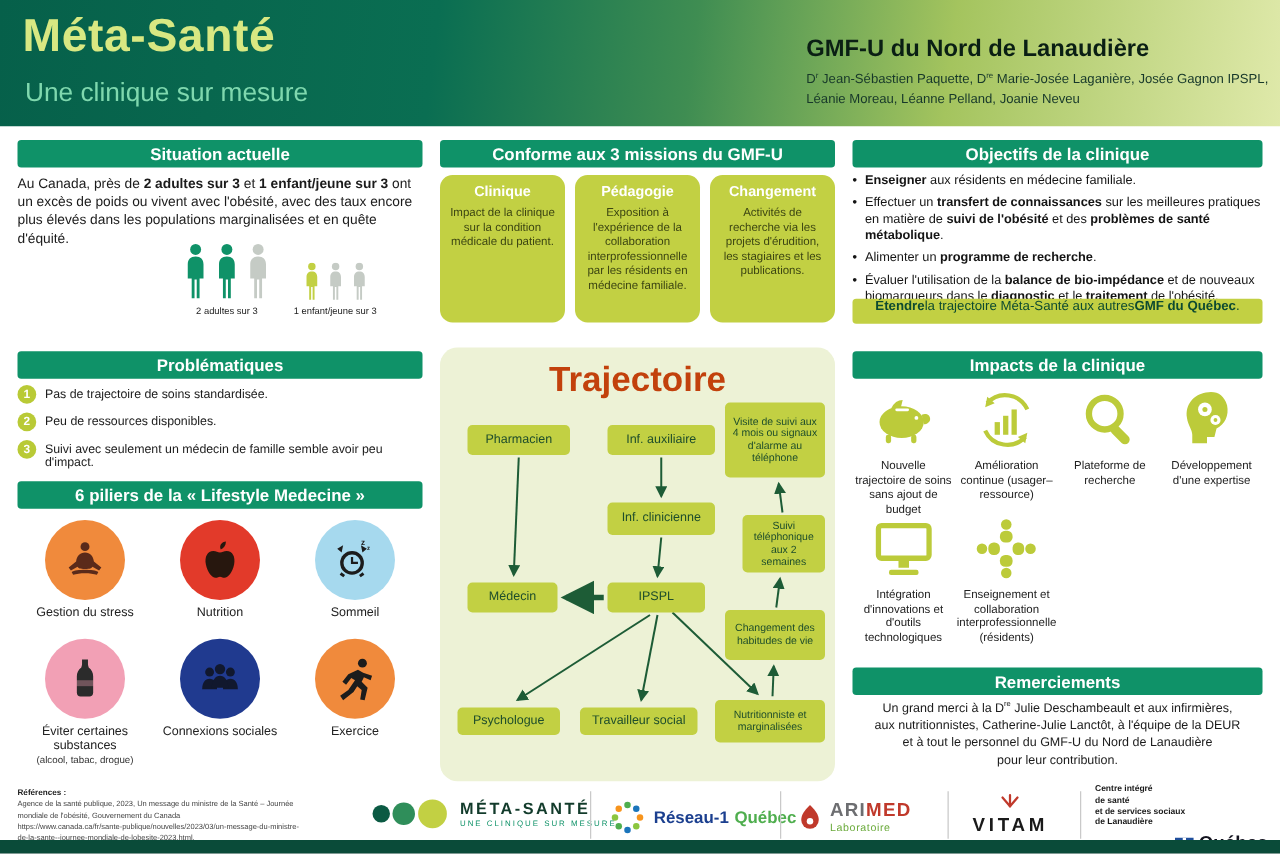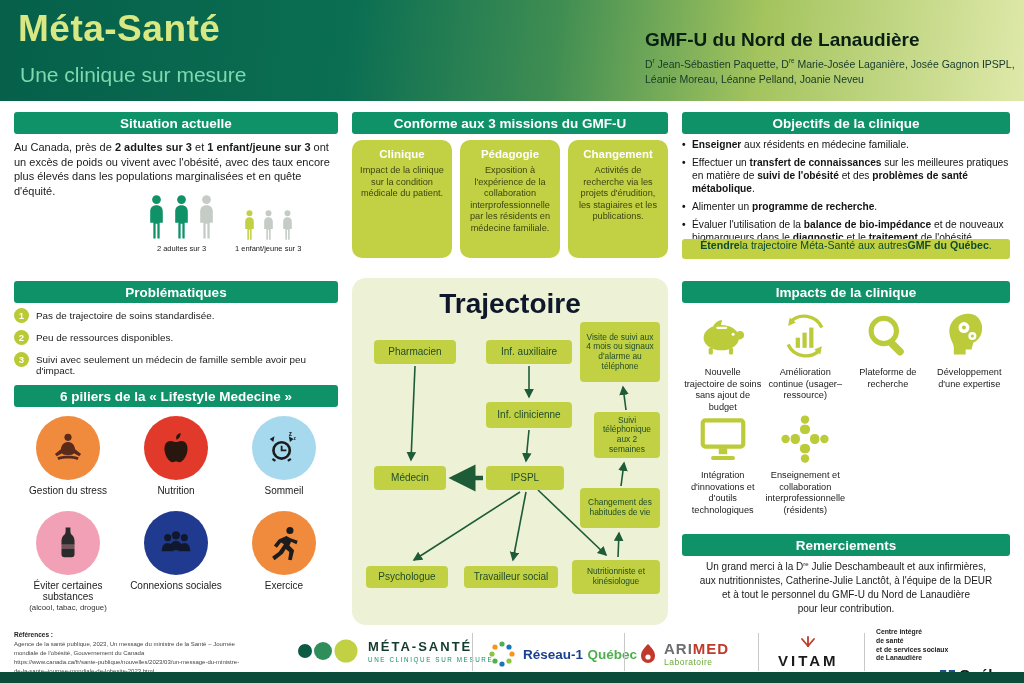--- a/index.html
+++ b/index.html
@@ -49,21 +49,21 @@
   .plabel{font-size:10px;color:#222;margin-top:5px;line-height:1.15}
   .psub{font-size:7.8px;color:#333;line-height:1.2}
 
   
   .missions{position:absolute;left:352px;top:140px;width:316px;display:flex;gap:8px}
   .mission-box{flex:1;background:#c2d043;border-radius:10px;height:118px;padding:8px 7px;text-align:center}
   .mission-title{color:#fff;font-weight:bold;font-size:11.5px;margin-bottom:5px}
   .mission-body{font-size:9.2px;line-height:1.25;color:#3c4512}
 
   .tpanel{position:absolute;left:352px;top:278px;width:316px;height:347px;background:#edf2d6;border-radius:14px}
-  .ttitle{position:absolute;left:0;right:0;top:10px;text-align:center;font-size:28px;font-weight:bold;color:#0f172a}
+  .ttitle{position:absolute;left:0;right:0;top:10px;text-align:center;font-size:28px;font-weight:bold;color:#c2410c}
   .tarrows{position:absolute;left:0;top:0;width:316px;height:347px}
   .tnode{position:absolute;background:#c2d043;border-radius:4px;color:#1e4d2b;display:flex;align-items:center;
     justify-content:center;text-align:center;padding:2px 4px;font-size:10px;line-height:1.15;font-weight:500}
   .tnode.small{font-size:8.4px}
   #tn-pharmacien{left:22px;top:62px;width:82px;height:24px}
   #tn-infaux{left:134px;top:62px;width:86px;height:24px}
   #tn-visite{left:228px;top:44px;width:80px;height:60px}
   #tn-infclin{left:134px;top:124px;width:86px;height:26px}
   #tn-suivi{left:242px;top:134px;width:66px;height:46px}
   #tn-medecin{left:22px;top:188px;width:72px;height:24px}
@@ -306,21 +306,21 @@
     <div class="tnode" id="tn-pharmacien">Pharmacien</div>
     <div class="tnode" id="tn-infaux">Inf. auxiliaire</div>
     <div class="tnode small" id="tn-visite">Visite de suivi aux 4 mois ou signaux d'alarme au téléphone</div>
     <div class="tnode" id="tn-infclin">Inf. clinicienne</div>
     <div class="tnode small" id="tn-suivi">Suivi téléphonique aux 2 semaines</div>
     <div class="tnode" id="tn-medecin">Médecin</div>
     <div class="tnode" id="tn-ipspl">IPSPL</div>
     <div class="tnode small" id="tn-changement">Changement des habitudes de vie</div>
     <div class="tnode" id="tn-psy">Psychologue</div>
     <div class="tnode" id="tn-trav">Travailleur social</div>
-    <div class="tnode small" id="tn-nutri">Nutritionniste et kinésiologue</div>
+    <div class="tnode small" id="tn-nutri">Nutritionniste et marginalisées</div>
   </div>
 
   <div class="bar" id="bar-objectives">Objectifs de la clinique</div>
   <ul class="objectives-list">
     <li><b>Enseigner</b> aux résidents en médecine familiale.</li>
     <li>Effectuer un <b>transfert de connaissances</b> sur les meilleures pratiques en matière de <b>suivi de l'obésité</b> et des <b>problèmes de santé métabolique</b>.</li>
     <li>Alimenter un <b>programme de recherche</b>.</li>
     <li>Évaluer l'utilisation de la <b>balance de bio-impédance</b> et de nouveaux biomarqueurs dans le <b>diagnostic</b> et le <b>traitement</b> de l'obésité.</li>
   </ul>
   <div class="highlight-box"><b>Étendre</b> la trajectoire Méta-Santé aux autres <b>GMF du Québec</b>.</div>

